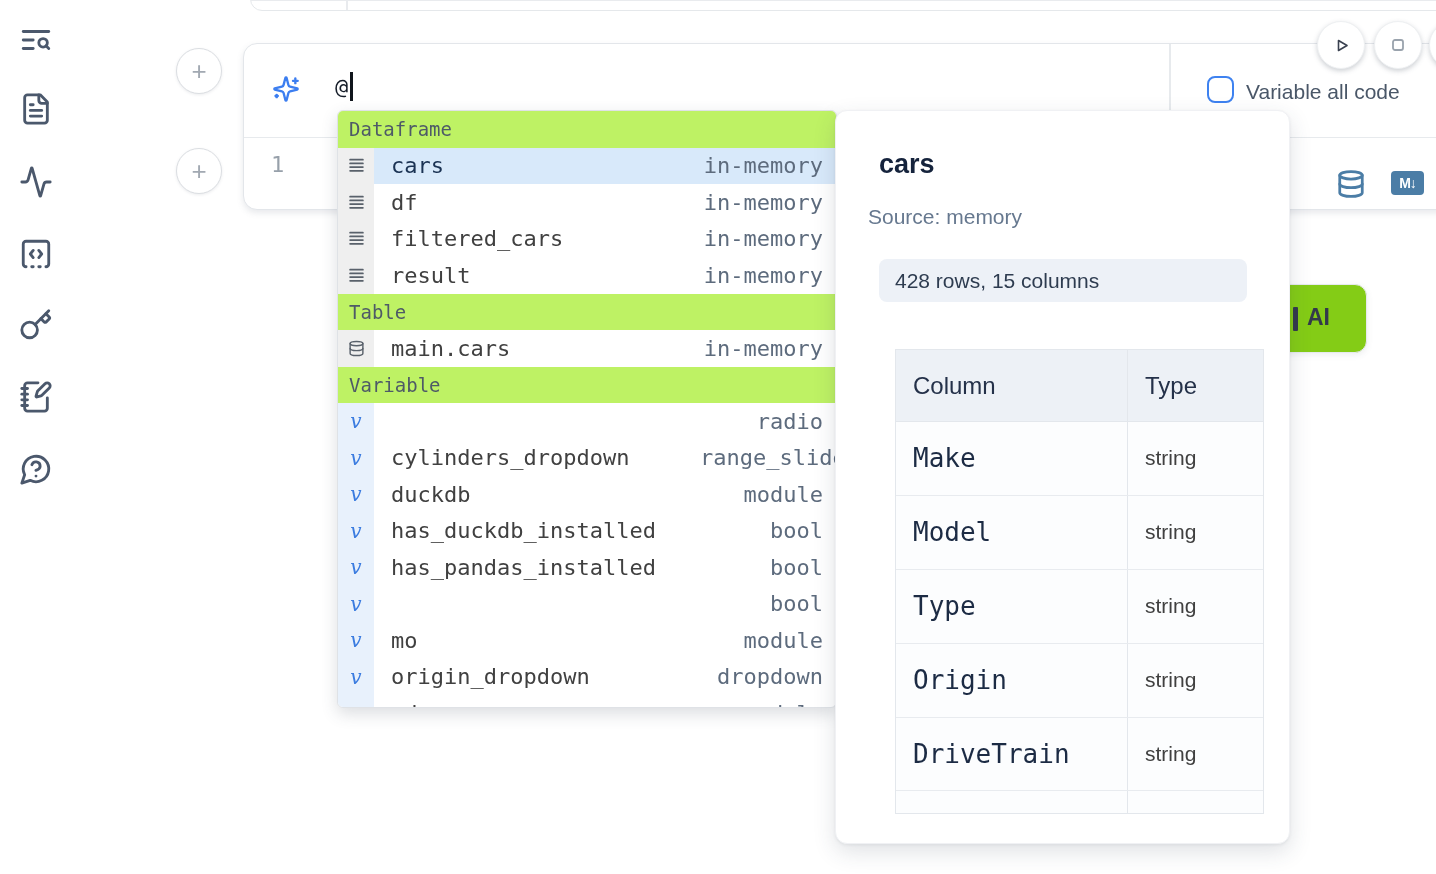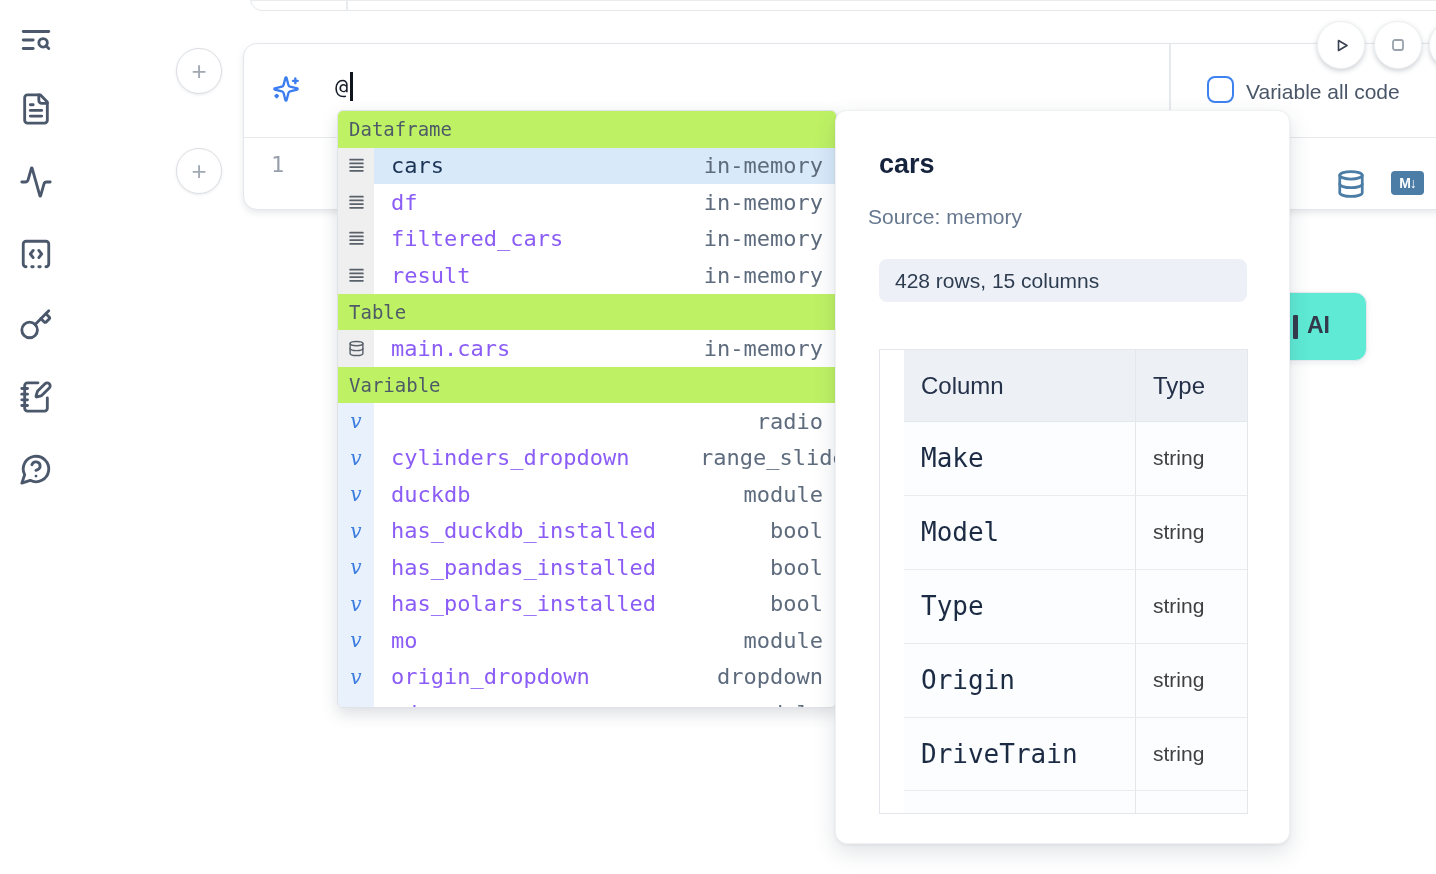--- a/index.html
+++ b/index.html
@@ -58,42 +58,42 @@
   .ac-header{height:36.5px;background:#bef264;color:#4e5a67;line-height:36.5px;padding-left:11px;
              font-family:"DejaVu Sans Mono",monospace;font-size:19px;box-sizing:border-box;}
   .ac-row{height:36.5px;display:flex;align-items:center;position:relative;cursor:pointer;}
   .ac-row.sel{background:#d8e9fa;}
   .ac-row.sel .ac-name{color:#1a3253;}
   .ac-gutter{width:36px;height:100%;flex:none;display:flex;align-items:center;justify-content:center;}
   .ac-gutter.gray{background:#efefef;}
   .ac-gutter.blue{background:#e8f1fc;}
   .ac-gutter svg{stroke:#59616b;fill:none;stroke-width:1.7;stroke-linecap:round;width:17px;height:17px;}
   .ac-gutter .vicon{font-family:"DejaVu Serif",serif;font-style:italic;font-size:20px;color:#3b7ce0;}
-  .ac-name{margin-left:17px;font-family:"DejaVu Sans Mono",monospace;font-size:22px;color:#8b5cf6;white-space:nowrap;}
+  .ac-name{margin-left:17px;font-family:"DejaVu Sans Mono",monospace;font-size:22px;color:#404040;white-space:nowrap;}
   .ac-type{margin-left:auto;margin-right:13px;font-family:"DejaVu Sans Mono",monospace;font-size:22px;color:#5d6b7d;white-space:nowrap;}
   .ac-type.clipped{margin:0;position:absolute;left:362px;}
 
   
-  .ai-button{position:absolute;left:1240px;top:292px;width:127px;height:69px;background:#5eead4;
+  .ai-button{position:absolute;left:1240px;top:284px;width:127px;height:69px;background:#84cc16;
              border:1.5px solid #e7e9ee;border-radius:12px;z-index:60;
              box-shadow:0 2px 6px rgba(80,90,110,.10);cursor:pointer;box-sizing:border-box;}
   .ai-button .bar{position:absolute;left:52px;top:22px;width:5px;height:24px;background:#343b4c;border-radius:1px;}
   .ai-button .lbl{position:absolute;left:66px;top:19px;font-size:23px;font-weight:bold;color:#333a4b;}
 
   
   .panel{position:absolute;left:835px;top:110px;width:455px;height:734px;background:#fff;
          border:1px solid #f0f1f4;border-radius:12px;z-index:100;box-sizing:border-box;
          box-shadow:0 8px 22px rgba(50,60,80,.15),0 1px 3px rgba(50,60,80,.08);}
   .panel-title{position:absolute;left:43px;top:38px;font-size:27px;font-weight:bold;color:#15233c;}
   .panel-source{position:absolute;left:32px;top:94px;font-size:21px;color:#66788f;}
   .panel-badge{position:absolute;left:43px;top:148px;width:368px;height:43px;background:#edf1f7;
                border-radius:8px;font-size:21px;color:#2e3c50;line-height:43px;padding-left:16px;
                box-sizing:border-box;}
-  .schema{position:absolute;left:43px;top:238px;width:369px;height:465px;overflow:hidden;
-          border:1.5px solid #e3e7ec;box-sizing:border-box;padding-left:24px;}
+  .schema{position:absolute;left:59px;top:238px;width:369px;height:465px;overflow:hidden;
+          border:1.5px solid #e3e7ec;box-sizing:border-box;}
   .schema-row{display:flex;height:72.9px;border-bottom:1.5px solid #e8ebef;background:#fcfdfe;}
   .schema-row.head{height:71px;background:#edf1f6;border-bottom:1.5px solid #e3e7ec;}
   .schema .c1{width:232px;border-right:1.5px solid #e3e7ec;display:flex;align-items:center;
               padding-left:17px;box-sizing:border-box;}
   .schema .c2{flex:1;display:flex;align-items:center;padding-left:17px;box-sizing:border-box;}
   .schema-row.head .c1,.schema-row.head .c2{font-size:24px;color:#243149;}
   .schema .colname{font-family:"DejaVu Sans Mono",monospace;font-size:26px;color:#1c2b44;}
   .schema .coltype{font-size:21px;color:#404040;}
 </style>
 </head>
@@ -304,21 +304,20 @@
           <div class="ac-gutter blue">
             <span class="vicon">v</span>
           </div>
           <span class="ac-name">has_pandas_installed</span>
           <span class="ac-type">bool</span>
         </div>
         <div class="ac-row">
           <div class="ac-gutter blue">
             <span class="vicon">v</span>
           </div>
-          <span class="ac-name">has_polars_installed</span>
           <span class="ac-type">bool</span>
         </div>
         <div class="ac-row">
           <div class="ac-gutter blue">
             <span class="vicon">v</span>
           </div>
           <span class="ac-name">mo</span>
           <span class="ac-type">module</span>
         </div>
         <div class="ac-row">

